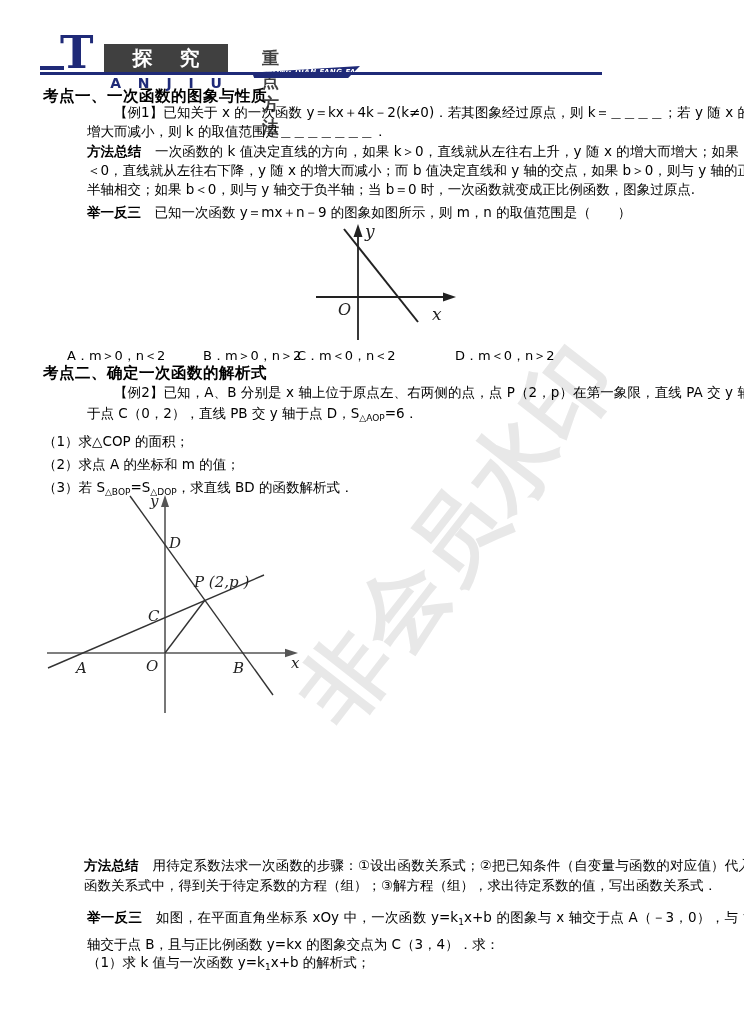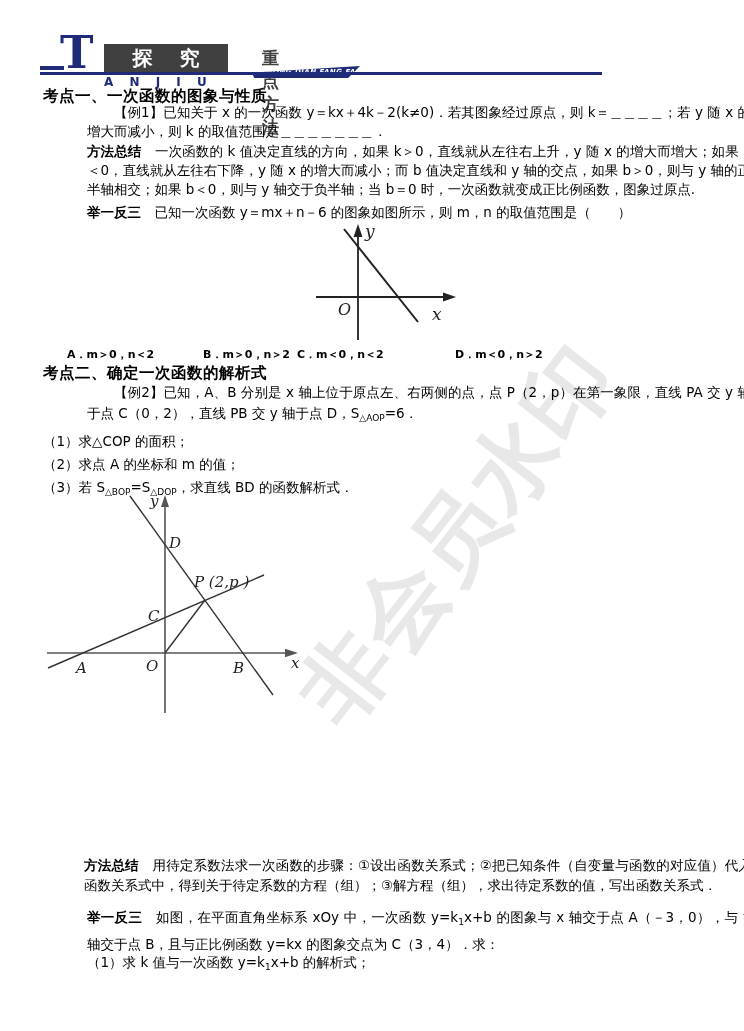--- a/index.html
+++ b/index.html
@@ -24,22 +24,22 @@
     position:absolute; left:60px; top:33px; color:#1f2a78;
     font-family:"DejaVu Serif","Liberation Serif",serif; font-weight:bold;
     font-size:45px; line-height:0.9;
   }
   .logo-box {
     position:absolute; left:104px; top:44px; width:124px; height:29px;
     background:#404040; color:#fff; display:flex; align-items:center; justify-content:center;
     font-size:20px; font-weight:bold; letter-spacing:10px; padding-left:10px;
   }
   .logo-anjiu {
-    position:absolute; left:104px; top:75px; width:124px; text-align:left;
-    color:#1f2a78; font-weight:bold; font-size:12px; letter-spacing:6px;
+    position:absolute; left:104px; top:75px; width:124px; text-align:right;
+    color:#1f2a78; font-weight:bold; font-size:14px; letter-spacing:6px;
   }
   .logo-right {
     position:absolute; left:262px; top:47px; color:#404040;
     font-weight:bold; font-size:17px; letter-spacing:4px;
   }
   .logo-swoosh {
     position:absolute; left:252px; top:66px; width:108px; height:12px;
     background:#1f2a78; color:#fff; font-size:7px; font-style:italic; font-weight:bold;
     display:flex; align-items:center; padding-left:9px; letter-spacing:0.5px;
     clip-path:polygon(0 55%, 100% 0, 89% 100%, 2% 100%);
@@ -48,21 +48,21 @@
   
   .h1 { position:absolute; left:43px; font-size:15.5px; font-weight:bold; letter-spacing:0.5px; }
   .para {
     position:absolute; left:43px; width:664px; font-size:13.5px;
     line-height:19px; text-align:justify;margin-left:44px;
   }
   .para b { font-weight:bold; }
   .indent { text-indent:2em; }
   .items { position:absolute; left:43px; width:664px; font-size:13.5px; line-height:23px; }
   .sub { font-size:9px; vertical-align:-3px; letter-spacing:0; }
-  .choices { position:absolute; left:43px; top:347px; width:664px; height:18px; font-size:11px;font-weight:bold; }
+  .choices { position:absolute; left:43px; top:347px; width:664px; height:18px; font-size:13px; }
   .choice { position:absolute; top:0; white-space:nowrap; }
   .choice.a { left:24px; } .choice.b { left:160px; } .choice.c { left:254px; } .choice.d { left:412px; }
   
   .fig { position:absolute; }
   .fig svg text {
     font-family:"DejaVu Serif","Liberation Serif",serif; font-style:italic; fill:#222;
   }
 </style>
 </head>
 <body>
@@ -80,21 +80,21 @@
     <div class="logo-swoosh">ZHONG DIAN FANG FA</div>
     <div class="logo-rule"></div>
   </div>
 
   <div class="h1 layer" style="top:86px;">考点一、一次函数的图象与性质</div>
 
   <div class="para indent layer" style="top:103px;">【例1】已知关于 x 的一次函数 y＝kx＋4k－2(k≠0)．若其图象经过原点，则 k＝＿＿＿＿；若 y 随 x 的增大而减小，则 k 的取值范围是＿＿＿＿＿＿＿．</div>
 
   <div class="para layer" style="top:142px;"><b>方法总结</b><span>　一次函数的 k 值决定直线的方向，如果 k＞0，直线就从左往右上升，y 随 x 的增大而增大；如果 k＜0，直线就从左往右下降，y 随 x 的增大而减小；而 b 值决定直线和 y 轴的交点，如果 b＞0，则与 y 轴的正半轴相交；如果 b＜0，则与 y 轴交于负半轴；当 b＝0 时，一次函数就变成正比例函数，图象过原点.</span></div>
 
-  <div class="para layer" style="top:203px;"><b>举一反三</b><span>　已知一次函数 y＝mx＋n－6 的图象如图所示，则 m，n 的取值范围是（　　）</span></div>
+  <div class="para layer" style="top:203px;"><b>举一反三</b><span>　已知一次函数 y＝mx＋n－9 的图象如图所示，则 m，n 的取值范围是（　　）</span></div>
 
   <div class="fig layer" style="left:288px; top:220px;">
     <svg width="200" height="127" viewBox="0 0 200 127">
 
       <line x1="28" y1="77" x2="160" y2="77" stroke="#222" stroke-width="1.8"></line>
       <polygon points="168,77 155,72.5 155,81.5" fill="#222"></polygon>
       <line x1="70" y1="120" x2="70" y2="12" stroke="#222" stroke-width="1.8"></line>
       <polygon points="70,4 65.5,17 74.5,17" fill="#222"></polygon>
 
       <line x1="56" y1="9" x2="130" y2="102" stroke="#222" stroke-width="2"></line>

